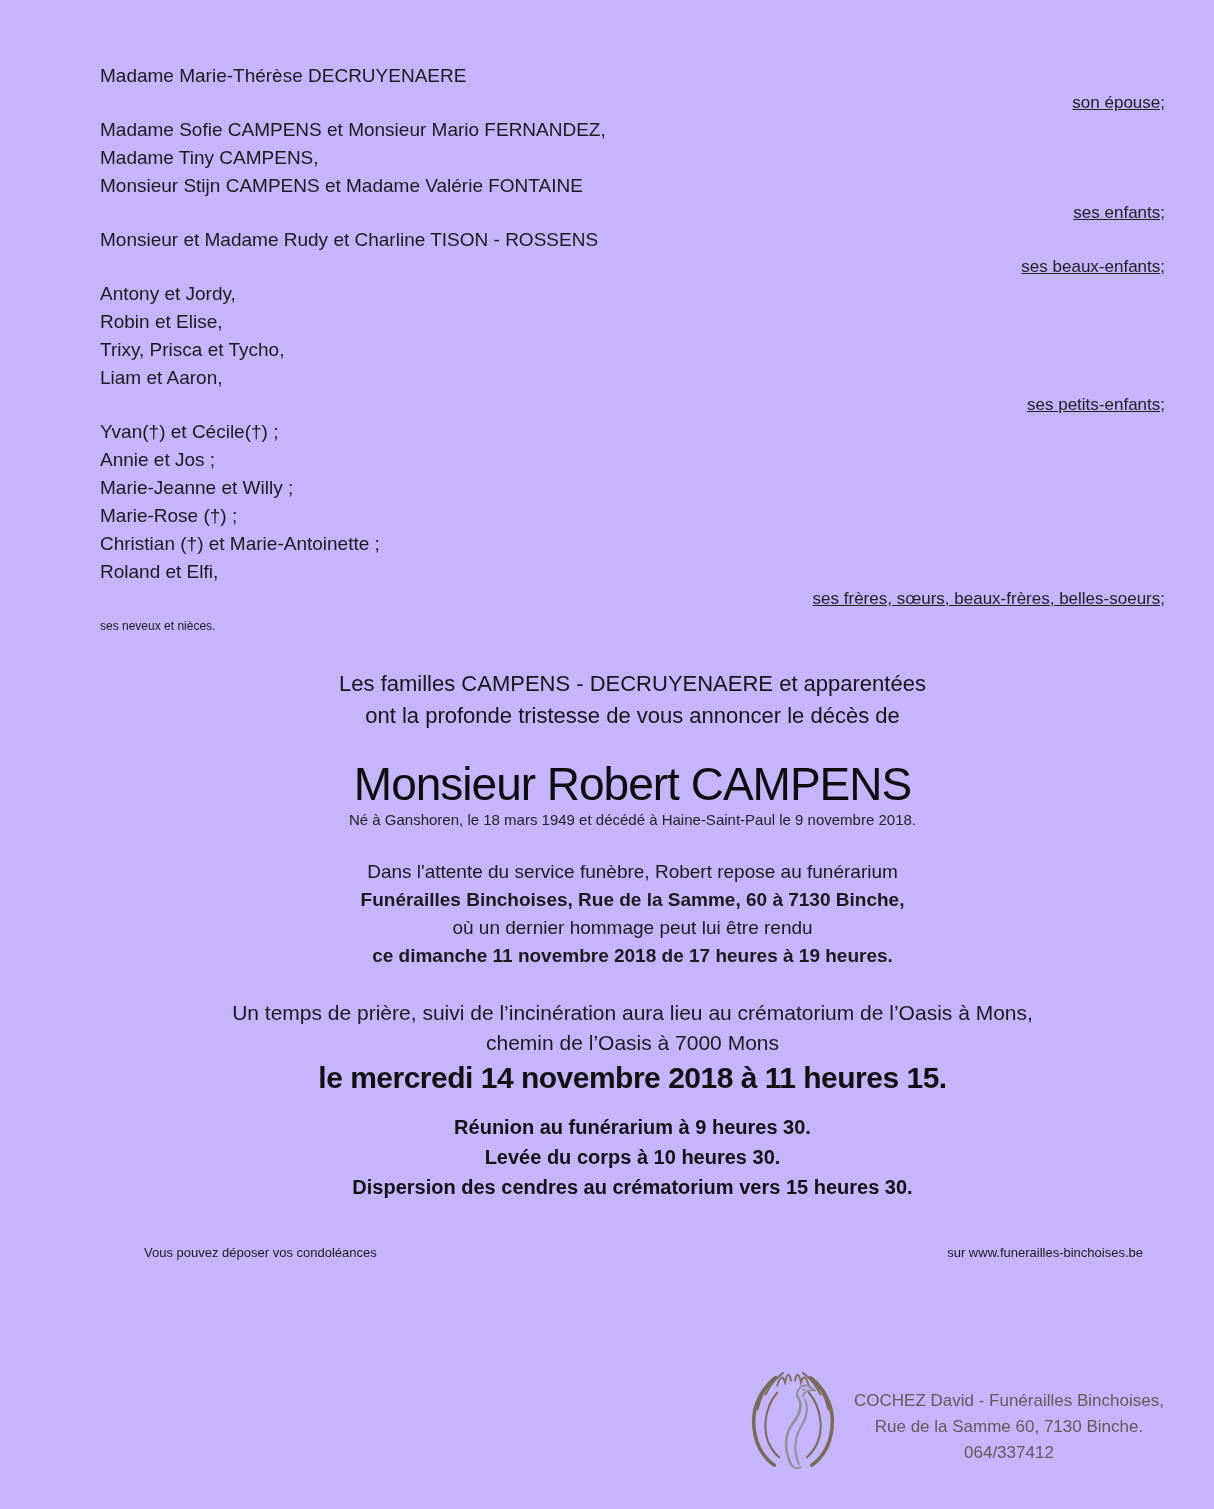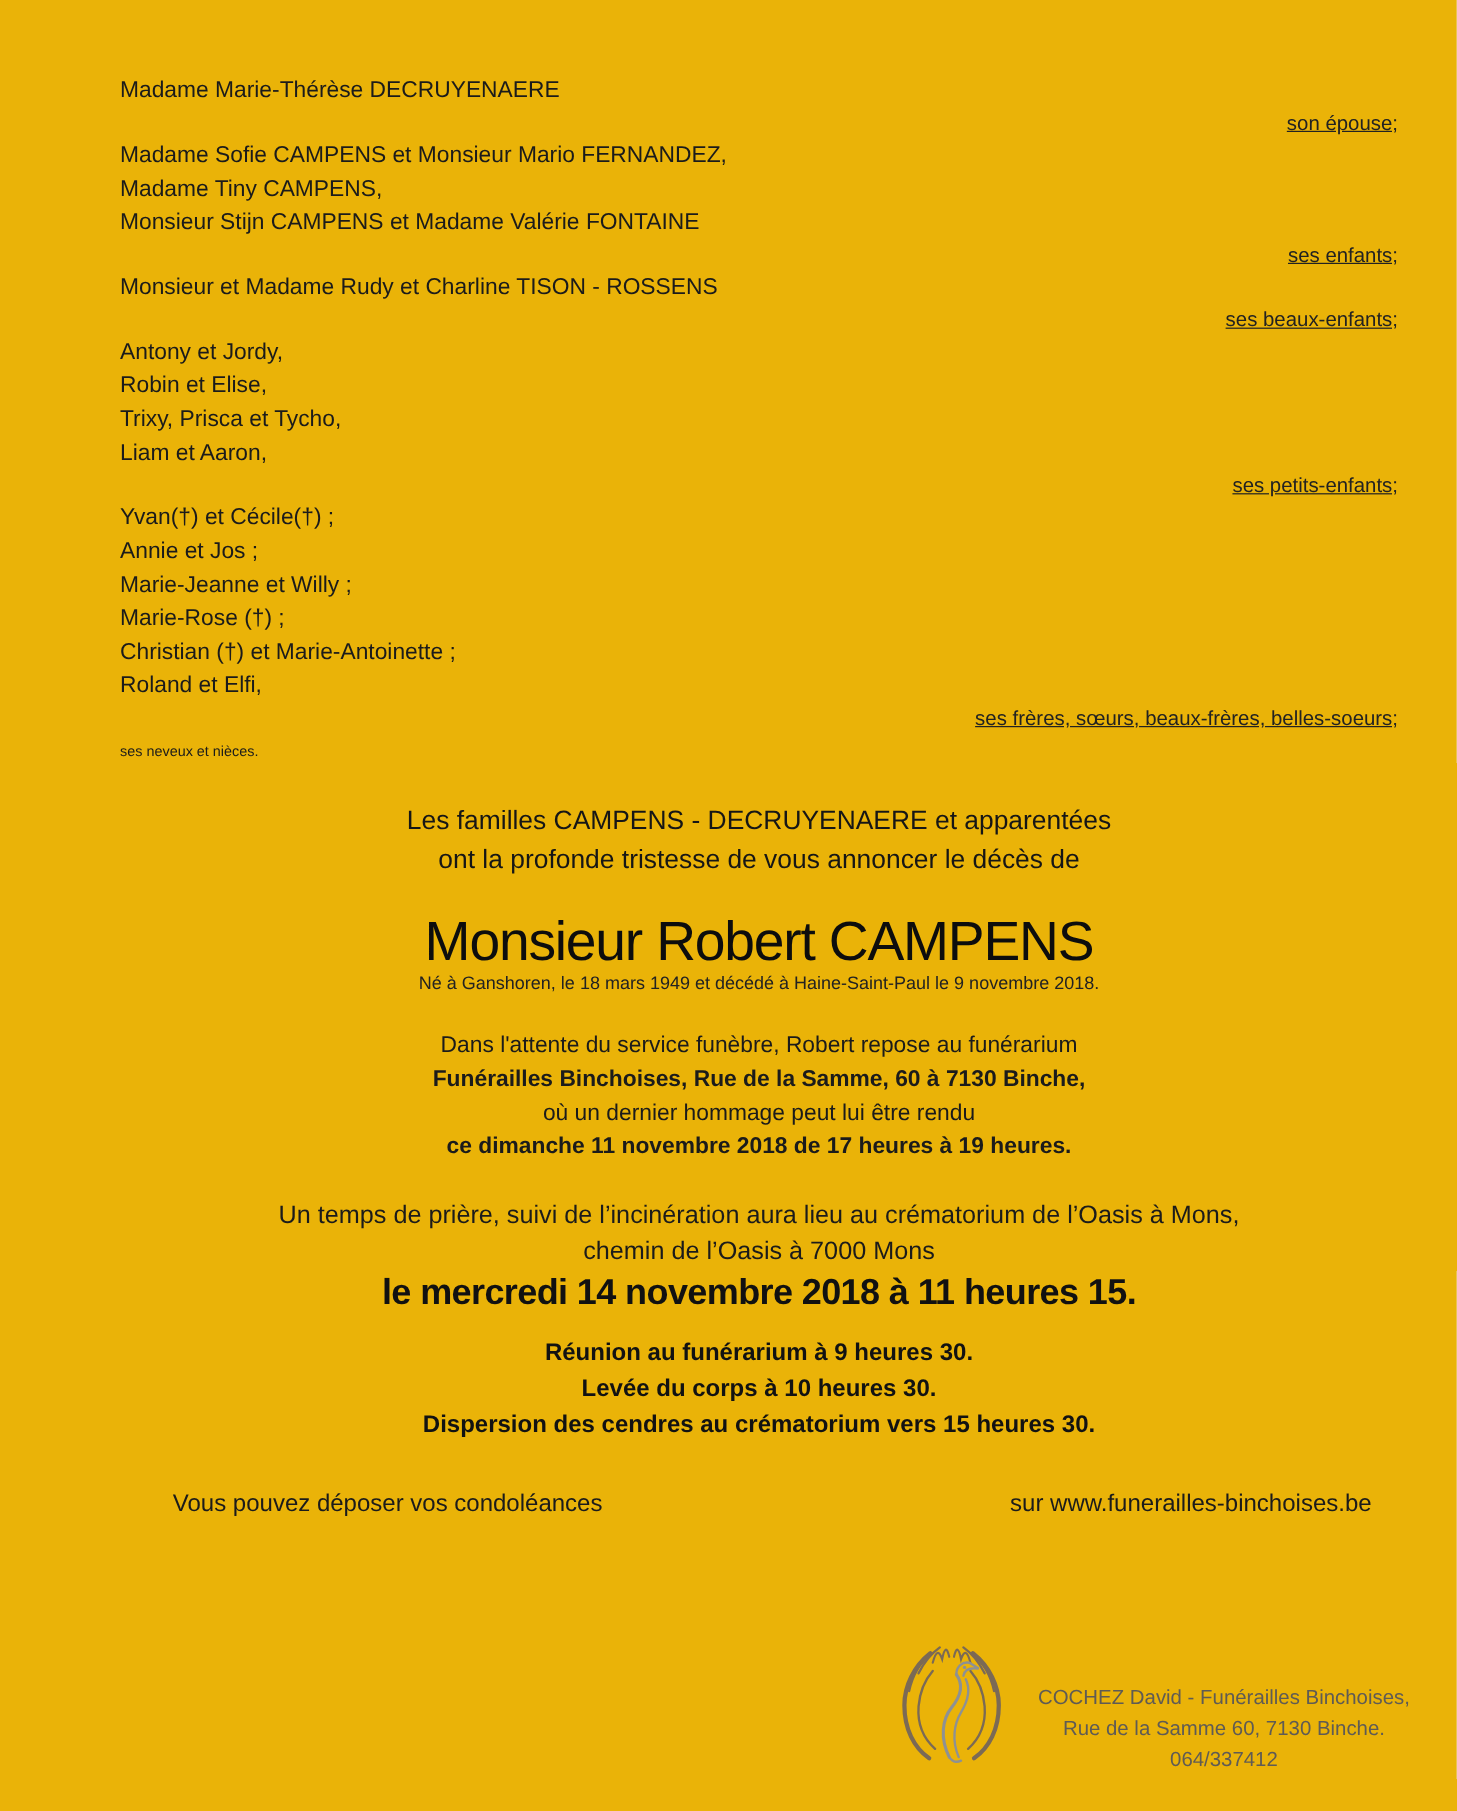--- a/index.html
+++ b/index.html
@@ -1,19 +1,19 @@
 <!DOCTYPE html>
 <html><head>
 <meta charset="utf-8">
 <style>
   html,body{margin:0;padding:0;background:#e8e8e8;}
   .page{
     position:relative;
     width:1214px;height:1509px;
-    background:#eab308;
+    background:#c4b5fd;
     margin:0 auto;
     font-family:"Liberation Sans","DejaVu Sans",sans-serif;
     color:#1b1b1b;
     overflow:hidden;
   }
   .content{padding:62px 49px 0 100px;}
   .m-line{font-size:19px;line-height:28px;white-space:pre;}
   .rel{font-size:17px;line-height:26px;text-align:right;color:#222;text-decoration:underline;}
   .closing{font-size:12px;line-height:28px;}
   .centerblock{text-align:center;}
@@ -27,25 +27,25 @@
   .life-line{font-size:15px;line-height:20px;color:#222;}
   .repose{margin-top:28px;font-size:19px;line-height:28px;}
   .repose .bold{font-weight:bold;}
   .ceremony{margin-top:28px;font-size:21px;line-height:30px;}
   .date-line{font-size:30px;line-height:40px;font-weight:600;letter-spacing:-0.5px;color:#111;}
   .schedule{margin-top:14px;font-size:20px;line-height:30px;font-weight:bold;color:#121212;}
   .condolences{
     margin-top:36px;
     display:flex;justify-content:space-between;
     padding:0 22px 0 44px;
-    font-size:20px;line-height:30px;
+    font-size:13px;line-height:30px;
   }
   .footer{
     position:absolute;top:1362px;left:742px;
-    display:flex;align-items:flex-end;gap:21px;
+    display:flex;align-items:center;gap:10px;
   }
   .footer-text{
     padding-top:12px;
     text-align:center;
     font-size:17px;line-height:26px;
     color:#5f5b55;
     min-width:295px;
   }
   .logo-box{width:102px;height:118px;flex:0 0 auto;}
 </style>

